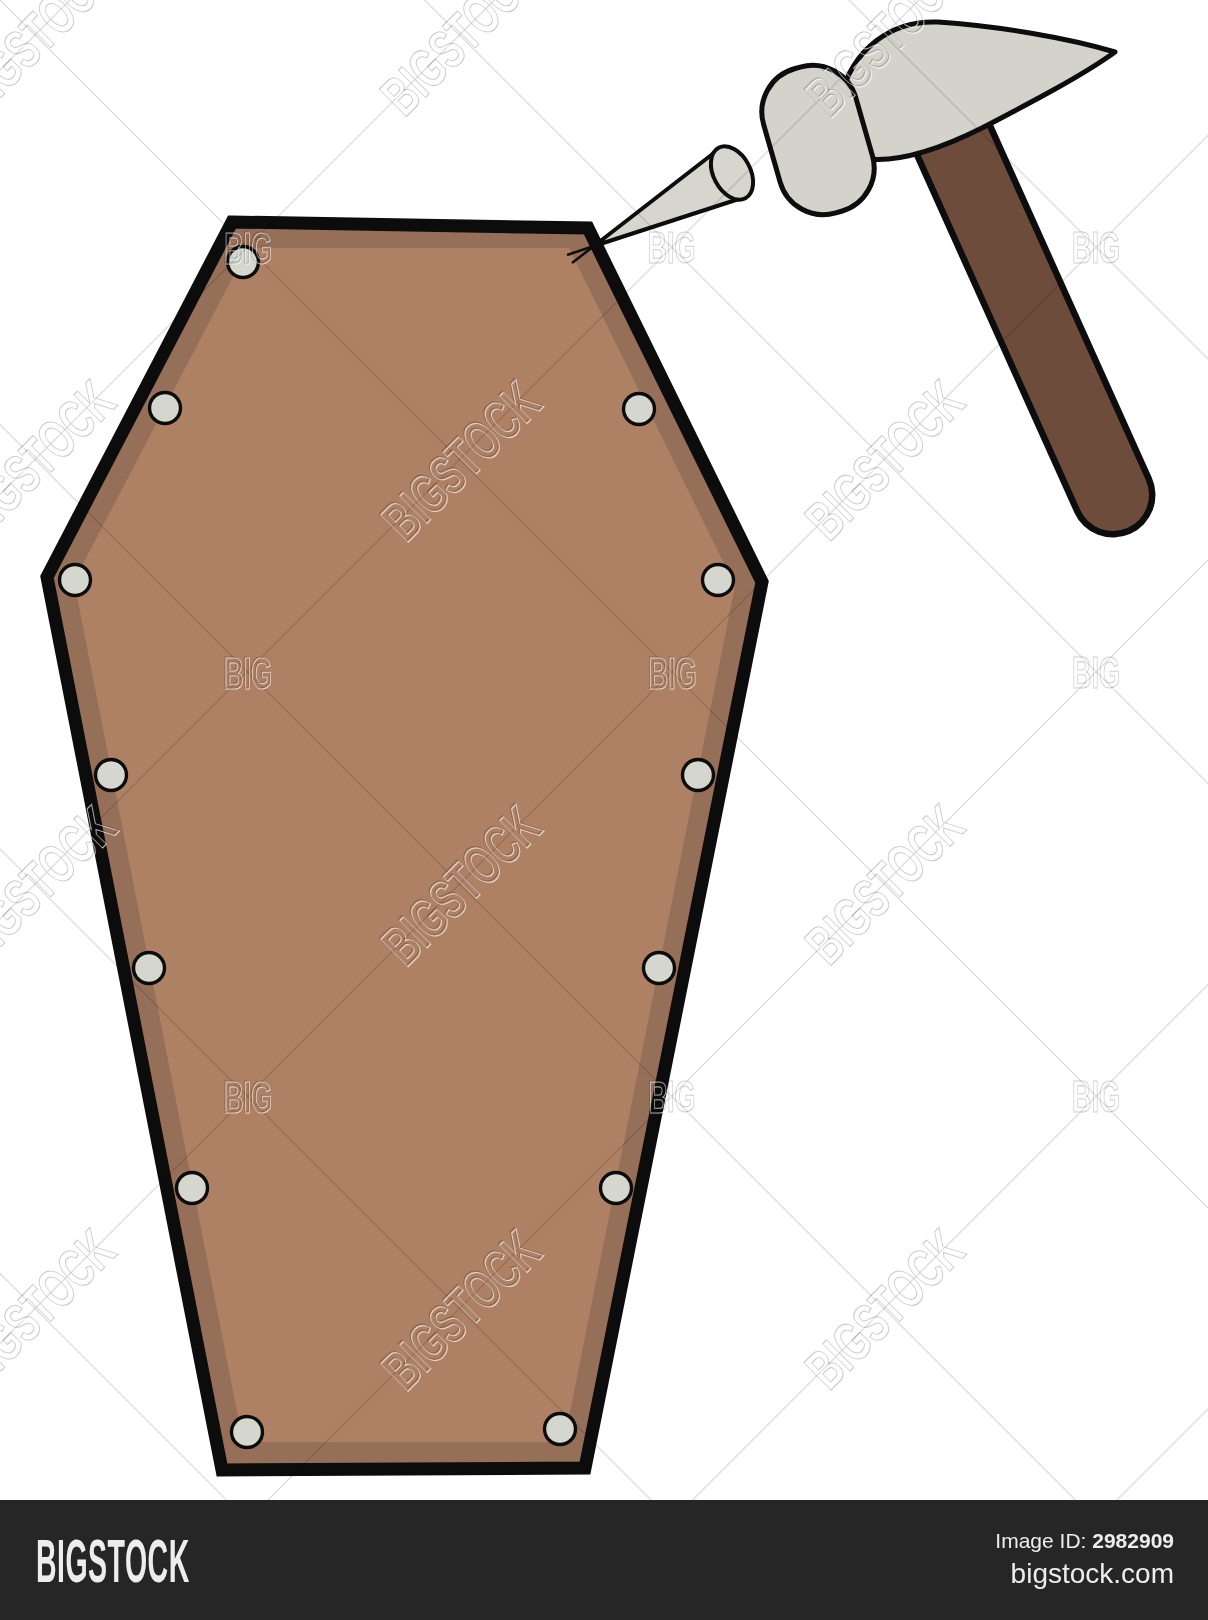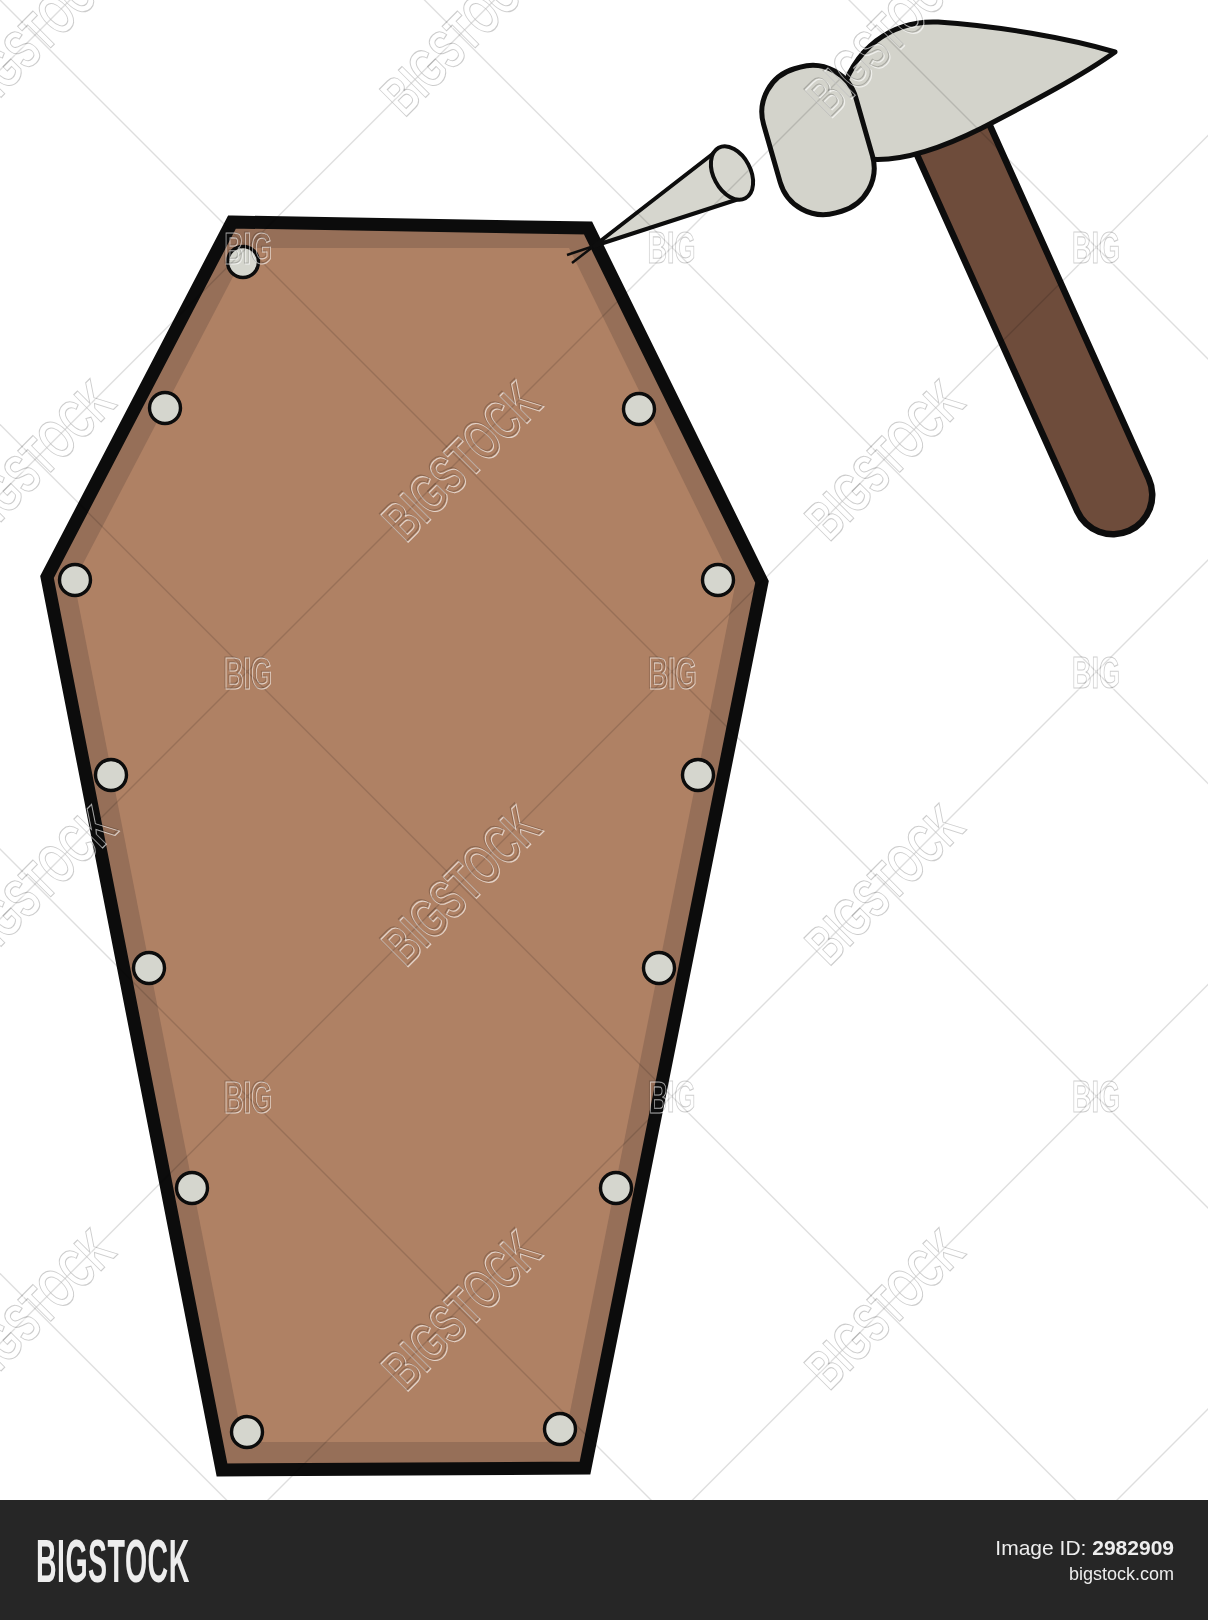--- a/index.html
+++ b/index.html
@@ -18,21 +18,21 @@
     box-sizing:border-box;padding:0 34px 0 36px;
   }
   .logo{
     font-size:62px;font-weight:700;letter-spacing:1px;
     transform:scaleX(0.46);transform-origin:left center;
     white-space:nowrap;
   }
   .meta{text-align:right;line-height:1.35;}
   .id-line{font-size:21px;}
   .id-line b{font-weight:700;}
-  .site-line{font-size:18px;}
+  .site-line{font-size:28px;}
 </style>
 </head>
 <body>
 
 <div class="stage">
 
   <svg class="art" width="1208" height="1500" viewBox="0 0 1208 1500">
     <g id="coffin-group">
         <polygon points="232,222 588,228 762,582 585,1468 222,1470 47,577" fill="#966f58" stroke="#0c0c0c" stroke-width="13" stroke-linejoin="miter"></polygon>
         <polygon points="248,248 569,248 735,586 564,1442 243,1442 74,581" fill="#af8164"></polygon>

